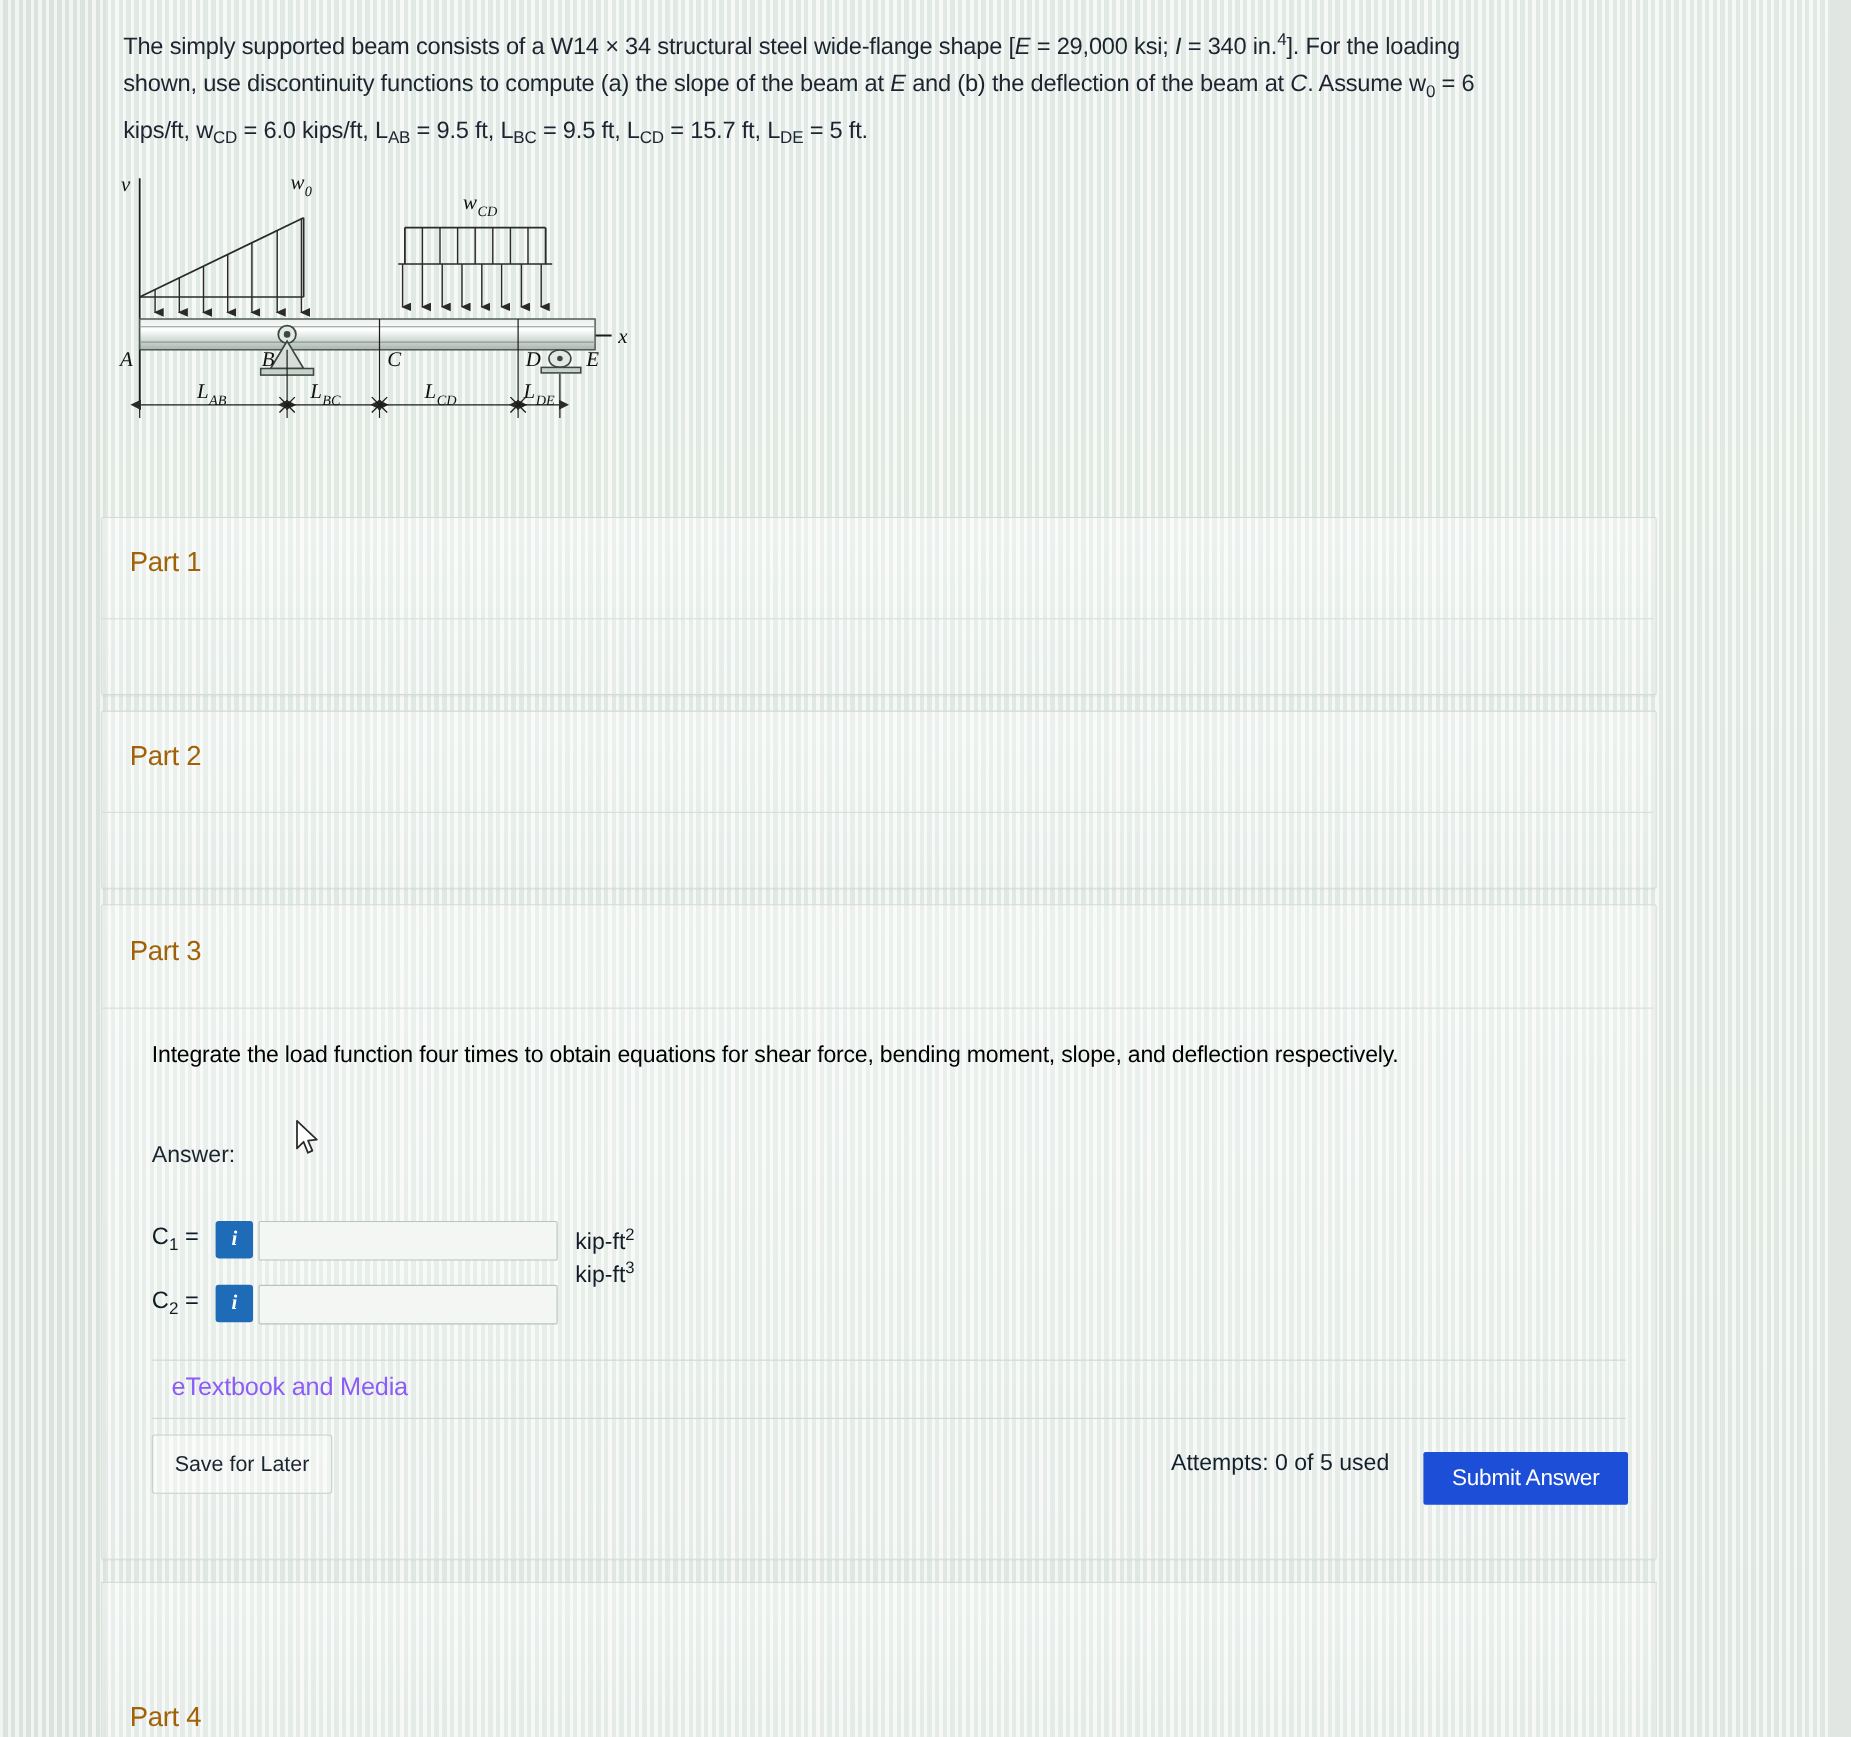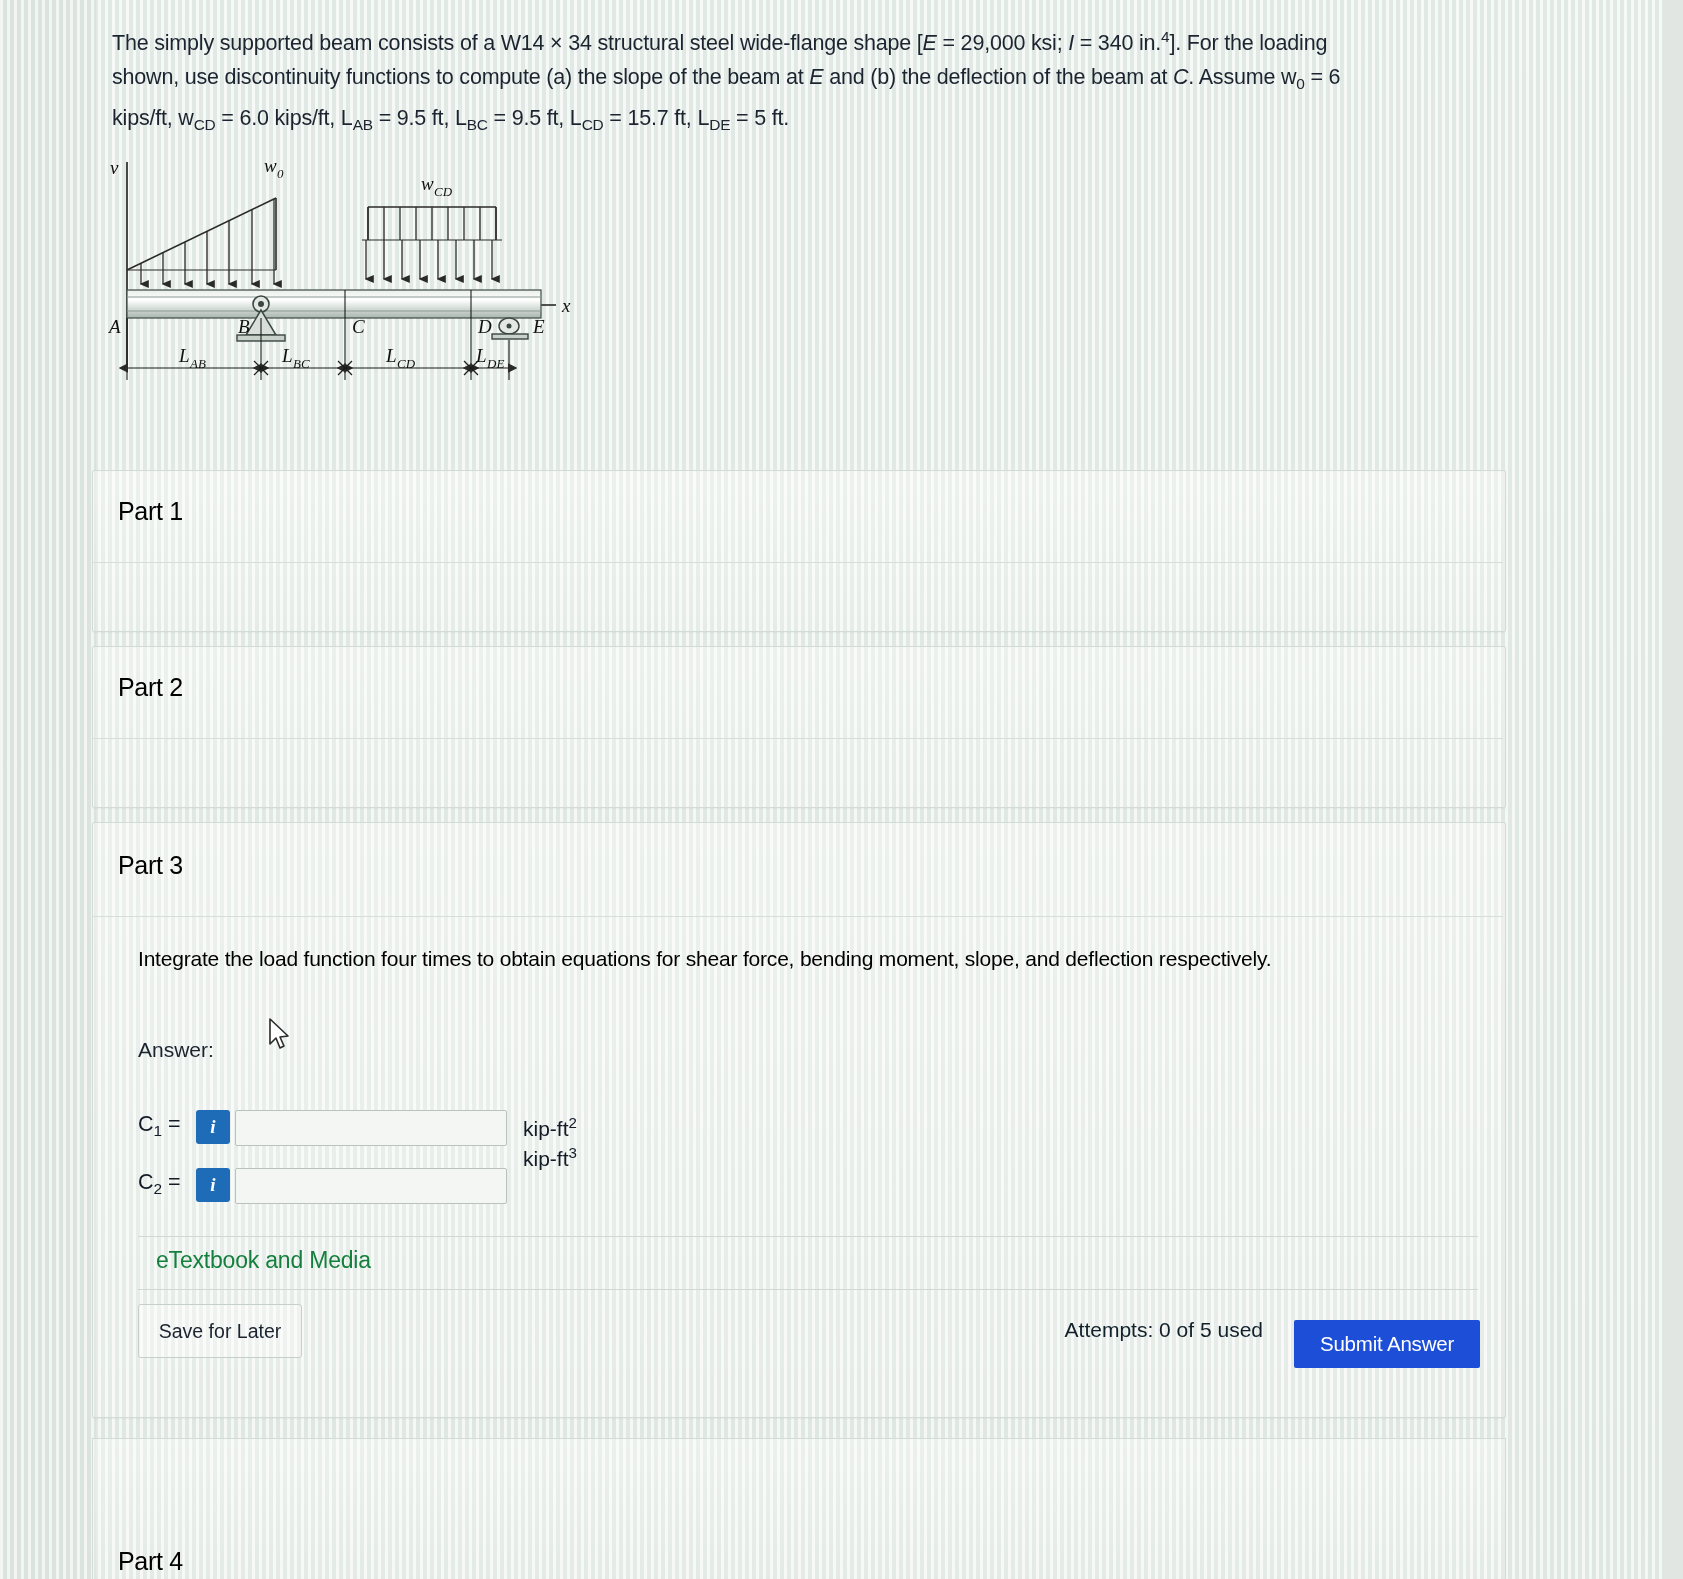--- a/index.html
+++ b/index.html
@@ -65,21 +65,21 @@
   .card {
     position: absolute;
     background: linear-gradient(180deg, rgba(255,255,255,0.38), rgba(255,255,255,0.18));
     border: 1px solid #d3dbd5;
     border-radius: 2px;
     box-shadow: 0 1px 2px rgba(0,0,0,0.04);
   }
   .part-label {
     position: absolute;
     font-size: 25px;
-    color: #000000;
+    color: #a16207;
     letter-spacing: -0.3px;
   }
   .divider {
     position: absolute;
     height: 1px;
     background: #d6ded8;
   }
 
   
   .prompt {
@@ -138,21 +138,21 @@
     width: 1340px;
     height: 52px;
     border-top: 1px solid #cfd8d1;
     border-bottom: 1px solid #cfd8d1;
   }
   .etextbook span {
     position: absolute;
     left: 18px;
     top: 10px;
     font-size: 23px;
-    color: #15803d;
+    color: #8b5cf6;
     letter-spacing: -0.2px;
   }
 
   .btn-save {
     position: absolute;
     left: 138px;
     top: 1304px;
     width: 162px;
     height: 52px;
     background: rgba(255,255,255,0.35);

